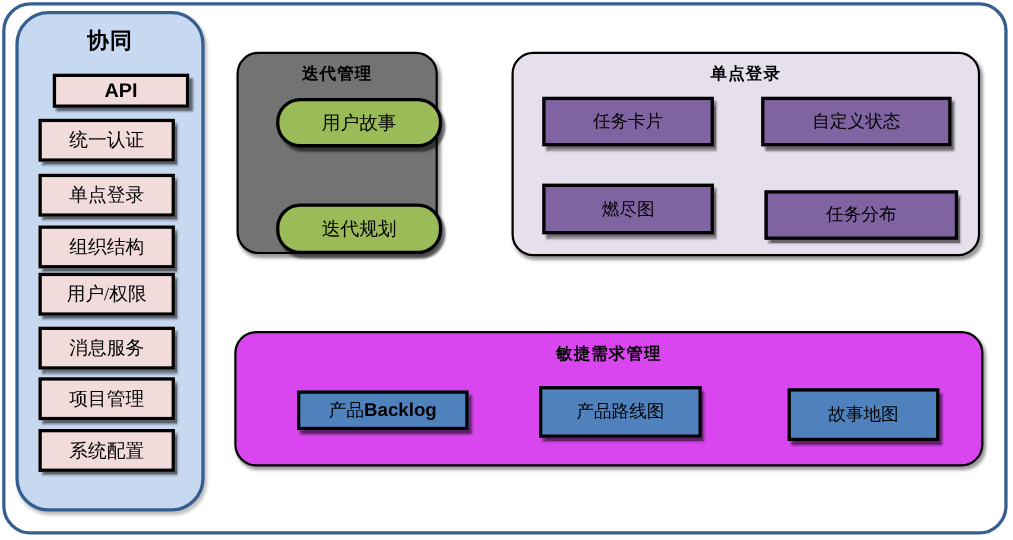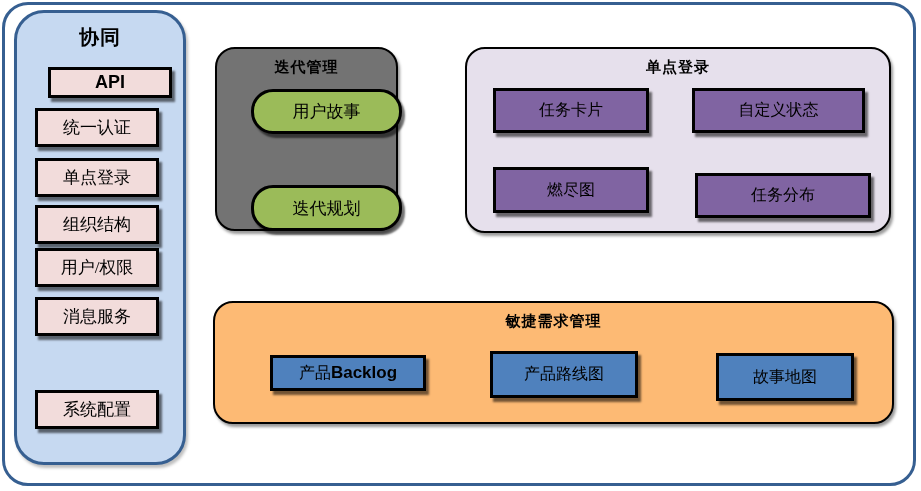--- a/index.html
+++ b/index.html
@@ -73,21 +73,21 @@
   .c-title {
     margin-top: 9px;
     text-align: center;
     font-size: 15px;
     font-weight: bold;
     color: #000;
     letter-spacing: 1px;
   }
   .container.green  { left: 210px; top: 42px; width: 183px; height: 184px; background: #737373; }
   .container.purple { left: 460px; top: 42px; width: 426px; height: 186px; background: #e6e0ec; }
-  .container.blue   { left: 208px; top: 296px; width: 681px; height: 123px; background: #fdba74; }
+  .container.blue   { left: 208px; top: 296px; width: 681px; height: 123px; background: #d946ef; }
 
   .box {
     position: absolute;
     box-sizing: border-box;
     border: 3px solid #000;
     box-shadow: 3px 4px 2px rgba(0,0,0,0.55);
     display: flex;
     align-items: center;
     justify-content: center;
     font-family: "Liberation Serif", "DejaVu Serif", serif;
@@ -118,20 +118,21 @@
 
     <div class="sidebar">
       <div class="sidebar-title">协同</div>
 
       <div class="s-item latin-bold" style="top:54px; height:31px;margin-left:13px;">API</div>
       <div class="s-item" style="top:95px;">统一认证</div>
       <div class="s-item" style="top:145px;">单点登录</div>
       <div class="s-item" style="top:192px;">组织结构</div>
       <div class="s-item" style="top:235px;">用户/权限</div>
       <div class="s-item" style="top:284px;">消息服务</div>
+      <div class="s-item" style="top:330px;">项目管理</div>
       <div class="s-item" style="top:377px;">系统配置</div>
     </div>
 
     <div class="container green">
       <div class="c-title">迭代管理</div>
       <div class="box green" style="left:34px; top:40px; width:151px; height:45px;">用户故事</div>
       <div class="box green" style="left:34px; top:100px; width:151px; height:46px;margin-top:36px;">迭代规划</div>
     </div>
 
     <div class="container purple">

